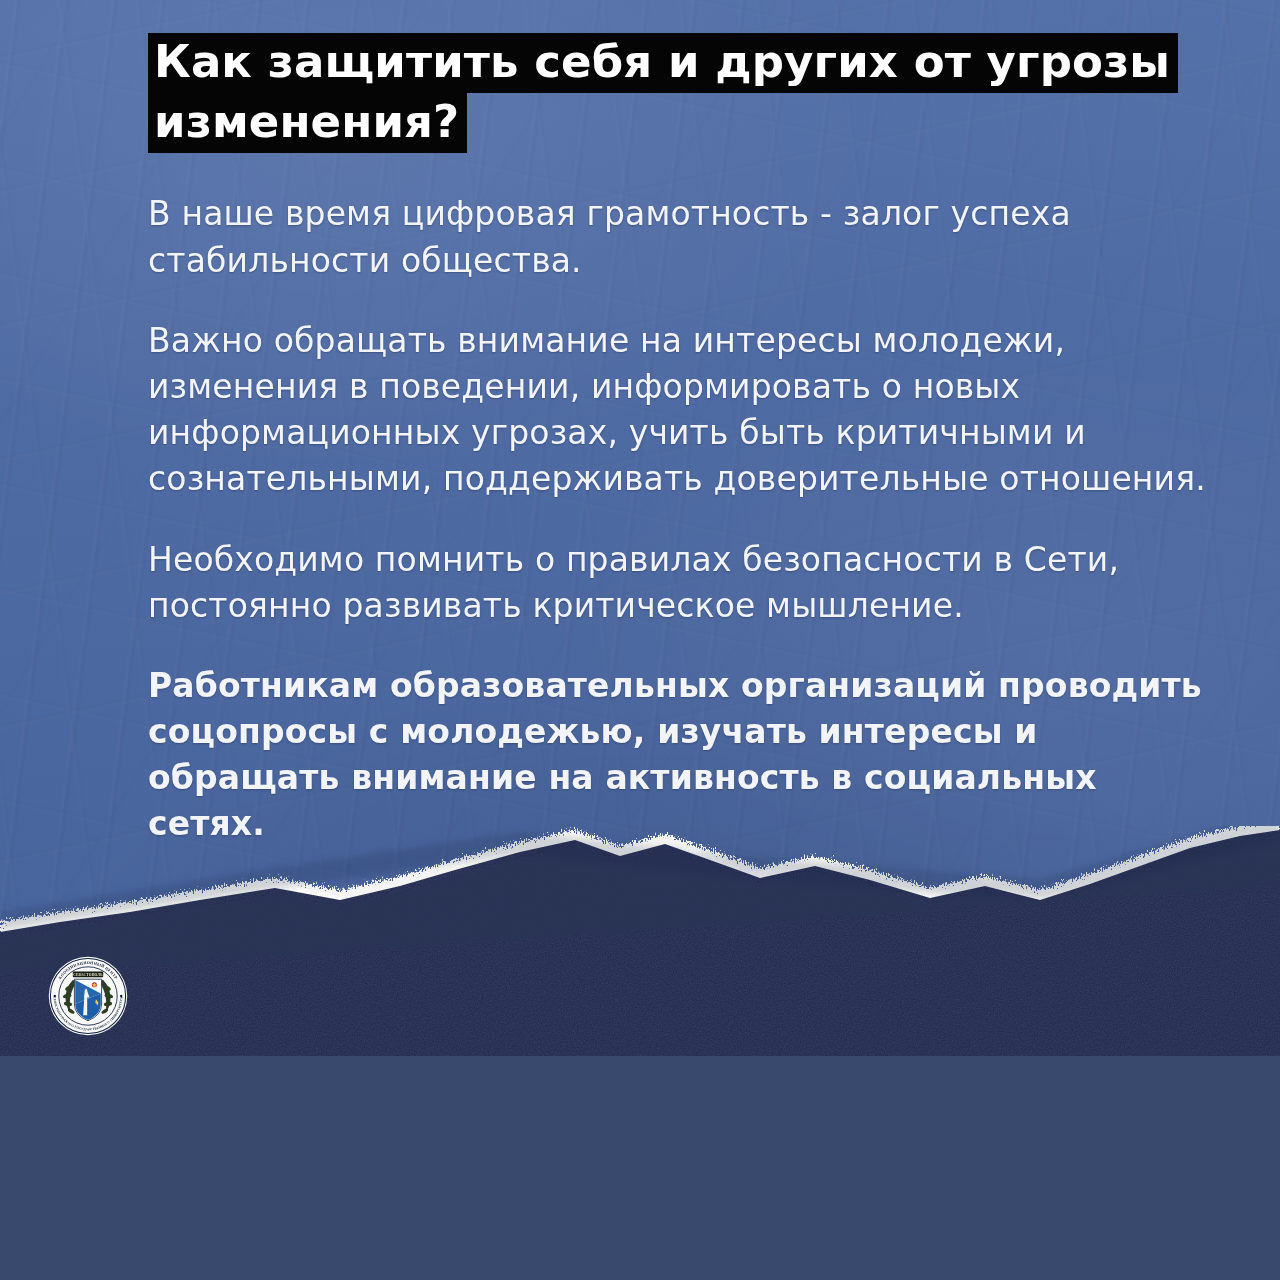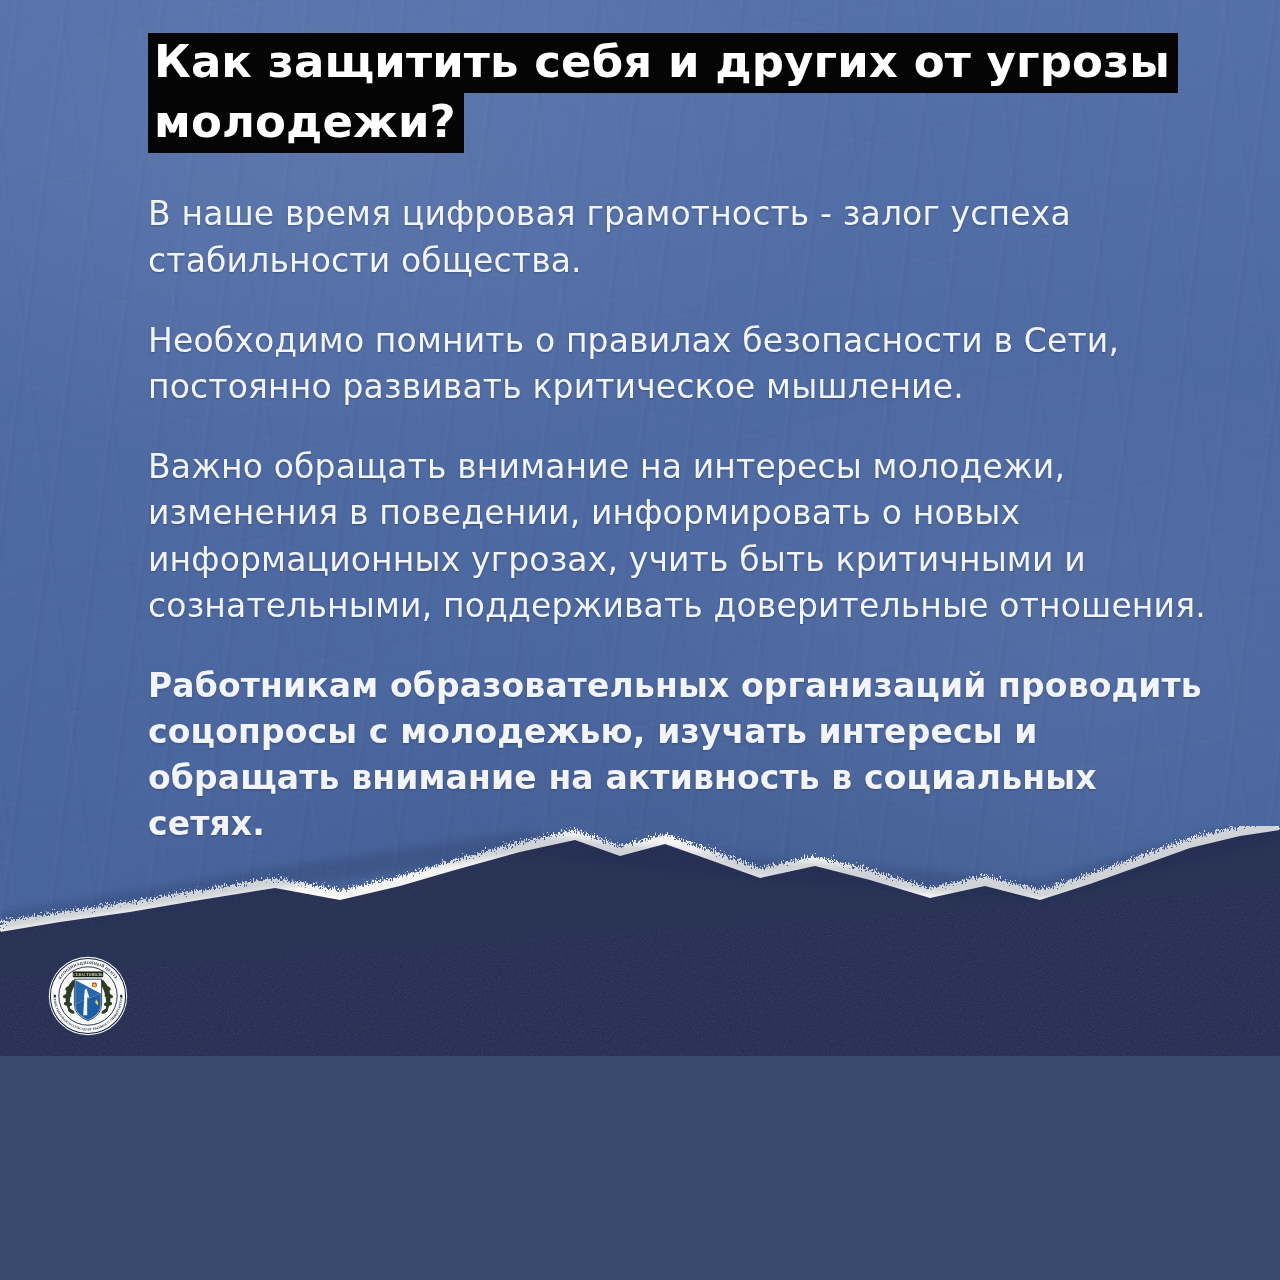--- a/index.html
+++ b/index.html
@@ -153,26 +153,26 @@
 <div id="poster">
 
   <div class="bg-paper"></div>
   <div class="crinkle"></div>
   <div class="crinkle2"></div>
 
   <div class="content">
 
     <div class="title-wrap">
       <div class="title-line">Как защитить себя и других от угрозы</div>
-      <div class="title-line">молодежи?</div>
+      <div class="title-line">изменения?</div>
     </div>
 
     <p class="para">В наше время цифровая грамотность - залог успеха стабильности общества.</p>
+    <p class="para">Важно обращать внимание на интересы молодежи, изменения в поведении, информировать о новых информационных угрозах, учить быть критичными и сознательными, поддерживать доверительные отношения.</p>
     <p class="para">Необходимо помнить о правилах безопасности в Сети, постоянно развивать критическое мышление.</p>
-    <p class="para">Важно обращать внимание на интересы молодежи, изменения в поведении, информировать о новых информационных угрозах, учить быть критичными и сознательными, поддерживать доверительные отношения.</p>
     <p class="para">Работникам образовательных организаций проводить соцопросы с молодежью, изучать интересы и обращать внимание на активность в социальных сетях.</p>
   </div>
 
   <svg class="dash-arc" viewBox="0 0 1280 210" preserveAspectRatio="none">
     <defs>
       <filter id="dashSoft" x="-20%" y="-20%" width="140%" height="140%">
         <feGaussianBlur stdDeviation="0.55"></feGaussianBlur>
       </filter>
     </defs>
     <path id="arcPath" d="M 6 152 C 120 70, 250 22, 400 30 C 560 39, 700 95, 840 132 C 960 164, 1090 180, 1215 185" fill="none" stroke="none"></path>

